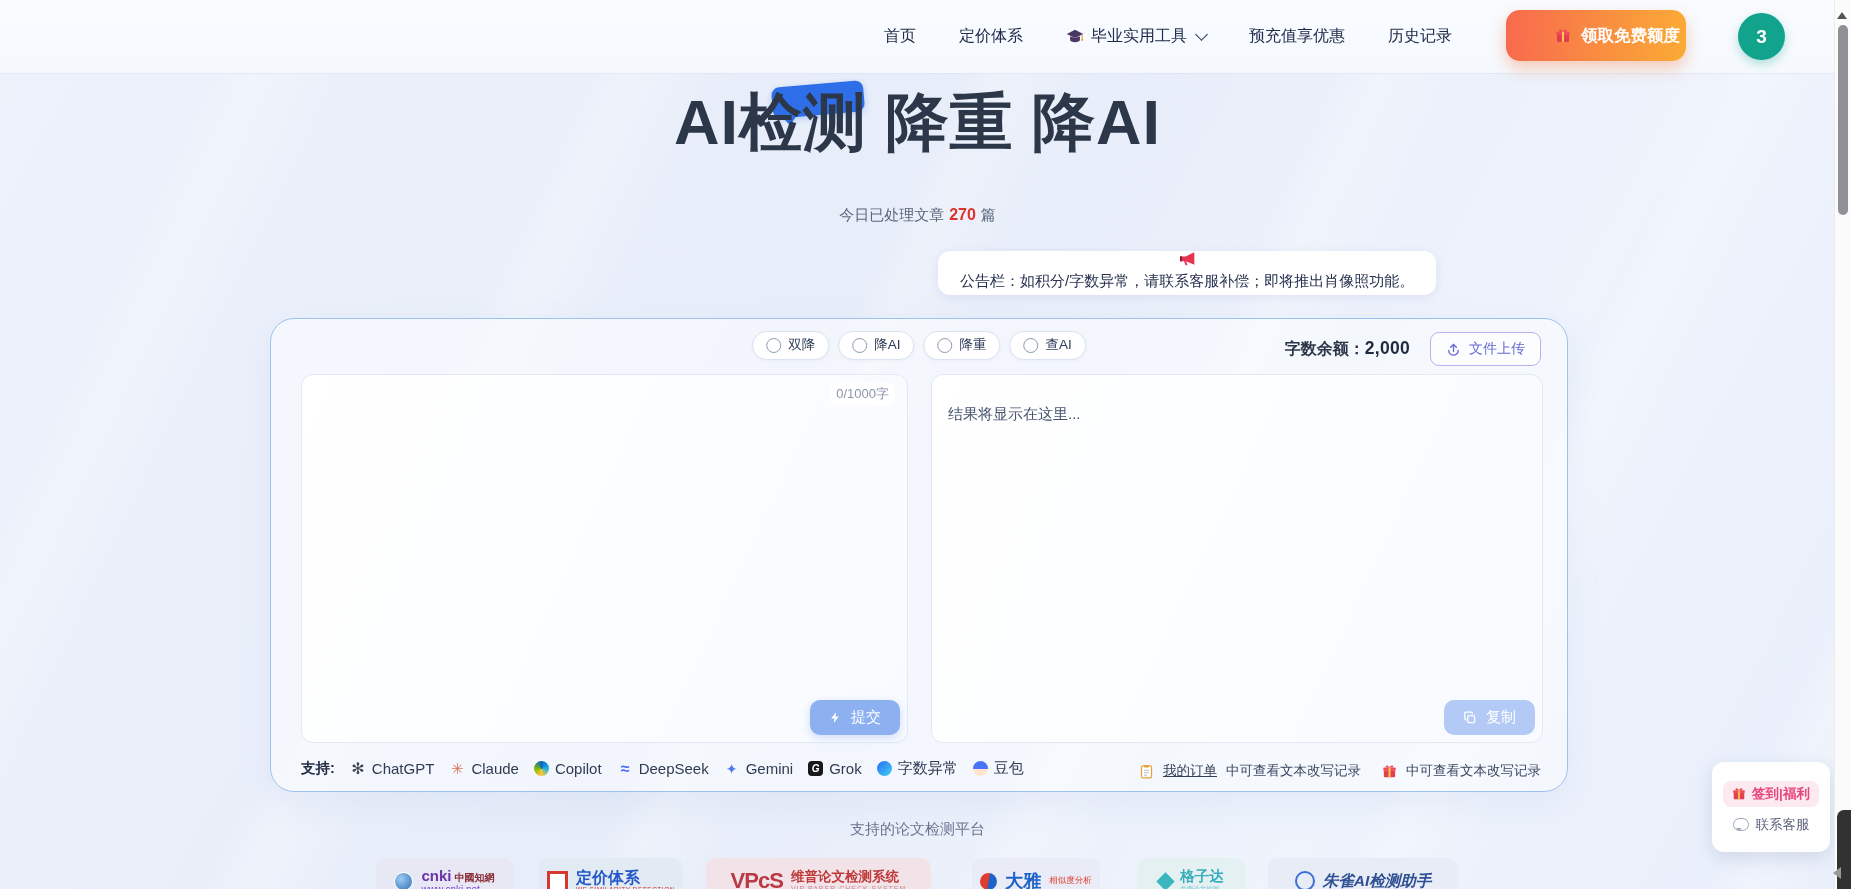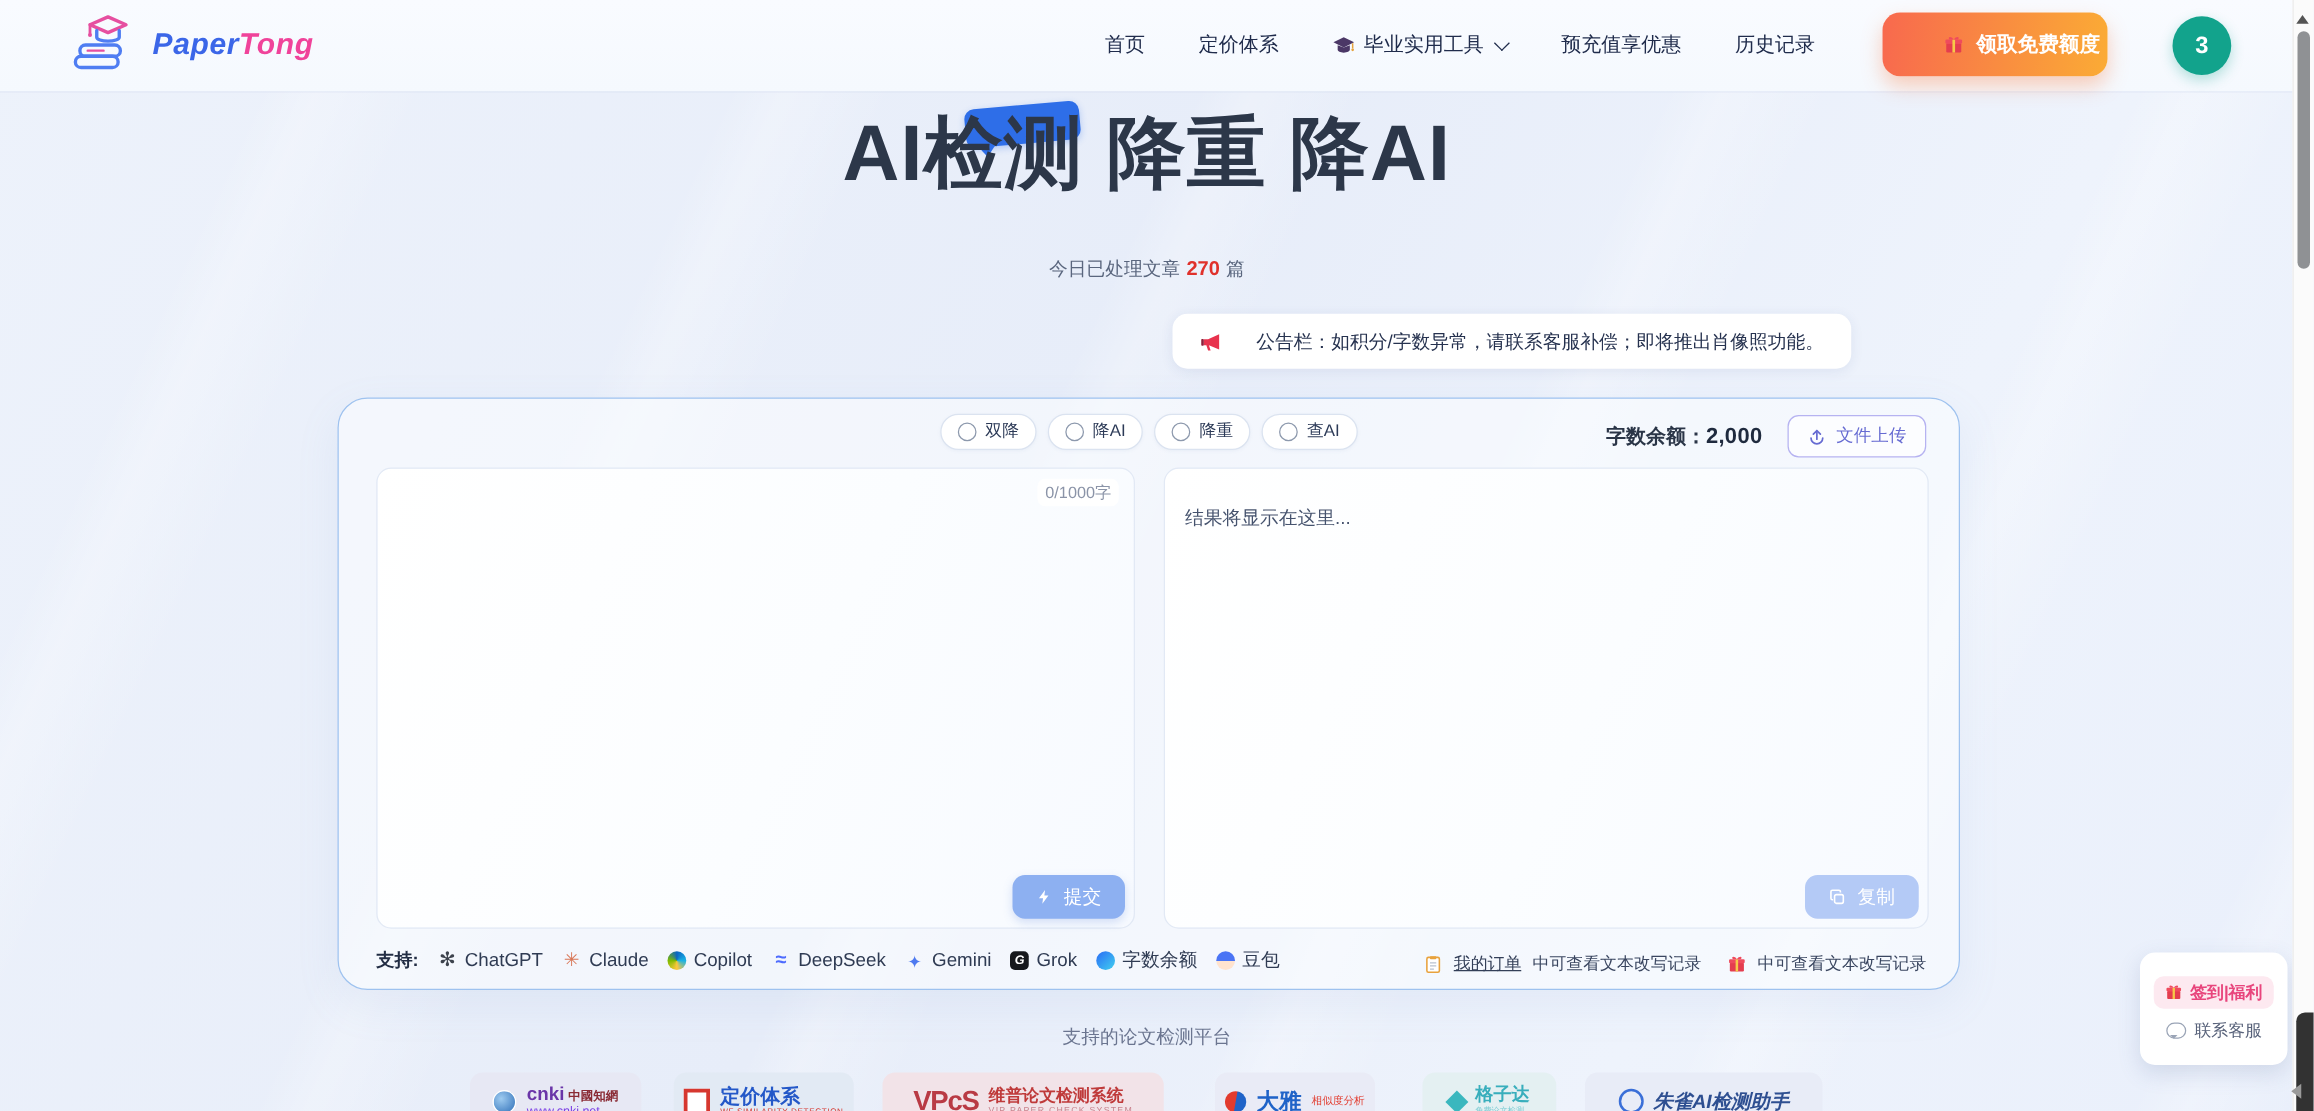--- a/index.html
+++ b/index.html
@@ -30,23 +30,23 @@
 
   
   .bubble{position:absolute;left:772px;top:84px;width:92px;height:31px;background:#2e6ee8;border-radius:8px;
        transform:rotate(-5deg);z-index:1;box-shadow:0 2px 6px rgba(46,110,232,.3);}
   .bubble::after{content:"";position:absolute;left:9px;bottom:-8px;width:0;height:0;
        border-left:7px solid transparent;border-right:7px solid transparent;border-top:9px solid #2e6ee8;}
   .hero-title{position:absolute;left:0;top:80px;width:1835px;text-align:center;font-size:63px;font-weight:800;
        color:#2c3749;letter-spacing:1px;z-index:2;}
   .subtitle{position:absolute;left:0;top:206px;width:1835px;text-align:center;font-size:15px;color:#5a667e;z-index:2;}
   .subtitle .red{color:#e0312b;font-weight:700;font-size:16px;margin:0 5px;}
-  .announce{position:absolute;left:938px;top:251px;height:44px;display:flex;align-items:center;gap:28px;
+  .announce{position:absolute;left:938px;top:251px;height:44px;display:flex;align-items:center;gap:6px;
        padding:0 22px;background:#fff;border-radius:12px;box-shadow:0 2px 10px rgba(40,70,130,.09);
-       font-size:15px;color:#26324f;z-index:3;white-space:nowrap;}
+       font-size:15px;color:#26324f;z-index:3;white-space:nowrap;flex-direction:column;}
 
   
   .panel{position:absolute;left:270px;top:318px;width:1296px;height:472px;border:1.5px solid #9ec2ef;
        border-radius:24px;background:rgba(252,254,255,.55);box-shadow:0 12px 34px rgba(130,160,210,.10);z-index:2;}
   .modes{position:absolute;left:50%;top:12px;transform:translateX(-50%);display:flex;gap:9px;}
   .pill{display:flex;align-items:center;gap:7px;padding:4px 13px 5px;background:#fff;border:1px solid #dbe3f0;
        border-radius:999px;font-size:13.5px;color:#2c3a57;cursor:pointer;box-shadow:0 1px 3px rgba(120,140,180,.08);white-space:nowrap;}
   .radio{width:13px;height:13px;border:1.6px solid #8d99ad;border-radius:50%;background:#fff;flex:none;}
   .balance-row{position:absolute;top:13px;right:26px;display:flex;align-items:center;gap:20px;}
   .balance{font-size:16px;font-weight:700;color:#2a3547;white-space:nowrap;}
@@ -134,34 +134,20 @@
   .corner{position:absolute;right:0;top:810px;width:14px;height:79px;background:#323232;border-top-left-radius:7px;z-index:9;}
   .corner::before{content:"";position:absolute;left:-10px;bottom:10px;border:6px solid transparent;border-right:8px solid #9a9a9a;}
 </style>
 </head>
 <body>
 
 <div class="page">
   <div class="streaks"></div>
 
   <header class="topbar">
-    <div class="brand-wrap">
-      <svg width="58" height="54" viewBox="0 0 64 60" fill="none" stroke-linecap="round" stroke-linejoin="round">
-        <path d="M22 12 38 5l16 7-16 7z" stroke="#e64fa0" stroke-width="3"></path>
-        <path d="M28 17v6c0 2 4.5 3.6 10 3.6s10-1.6 10-3.6v-6" stroke="#4f7df2" stroke-width="3"></path>
-        <path d="M22 12v7" stroke="#e64fa0" stroke-width="2.5"></path>
-        <circle cx="22" cy="21" r="1.8" fill="#e64fa0"></circle>
-        <path d="M18 30h26a5 5 0 0 1 0 10H18a5 5 0 0 1 0-10z" stroke="#4f7df2" stroke-width="3"></path>
-        <path d="M14 40h28a5 5 0 0 1 0 10H14a5 5 0 0 1 0-10z" stroke="#4f7df2" stroke-width="3"></path>
-        <path d="M20 35h14" stroke="#e64fa0" stroke-width="2.2"></path>
-      </svg>
-      <div class="brand-text">
-        <span class="brand-paper">Paper</span><span class="brand-tong">Tong</span>
-      </div>
-    </div>
 
     <nav class="nav">
       <a class="navitem">首页</a>
       <a class="navitem">定价体系</a>
       <a class="navitem">
         <svg width="18" height="15" viewBox="0 0 24 20">
           <path d="M12 1 1 6.5 12 12l11-5.5z" fill="#4b3766"></path>
           <path d="M5.5 9.5v5c0 1.7 2.9 3 6.5 3s6.5-1.3 6.5-3v-5L12 12z" fill="#4b3766"></path>
           <path d="M21.5 7.5v5.5" stroke="#e6a23c" stroke-width="1.6"></path>
           <circle cx="21.5" cy="14.5" r="1.4" fill="#e6a23c"></circle>
@@ -276,21 +262,21 @@
       <span class="model">
           <i class="mi mi-gemini"></i>
           <span>Gemini</span>
         </span>
       <span class="model">
           <i class="mi mi-grok"></i>
           <span>Grok</span>
         </span>
       <span class="model">
           <i class="mi mi-spark"></i>
-          <span>字数余额</span>
+          <span>字数异常</span>
         </span>
       <span class="model">
           <i class="mi mi-doubao"></i>
           <span>豆包</span>
         </span>
     </div>
 
     <div class="panel-foot-right">
       <svg width="15" height="15" viewBox="0 0 24 24">
         <rect x="4" y="3" width="16" height="19" rx="2" fill="#fff" stroke="#e8a23d" stroke-width="2"></rect>

